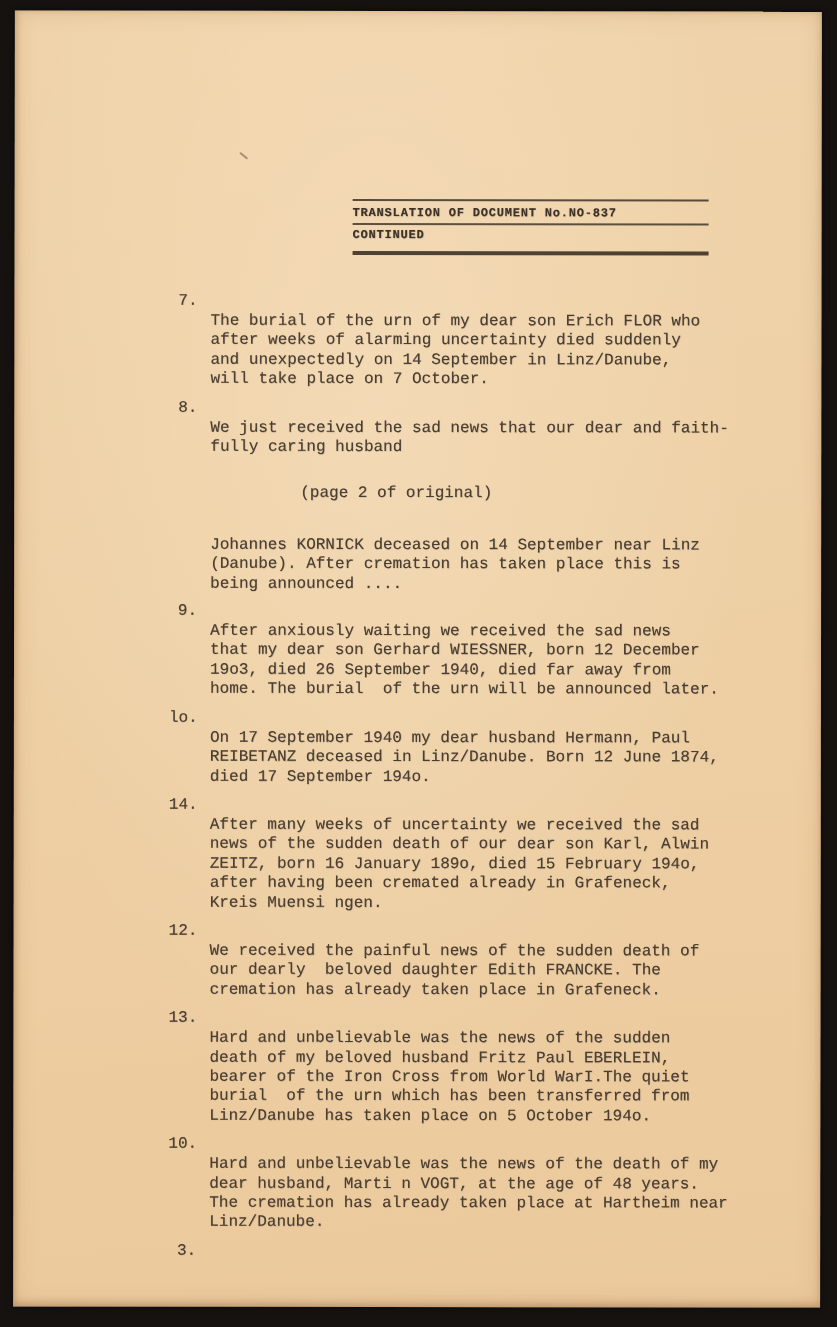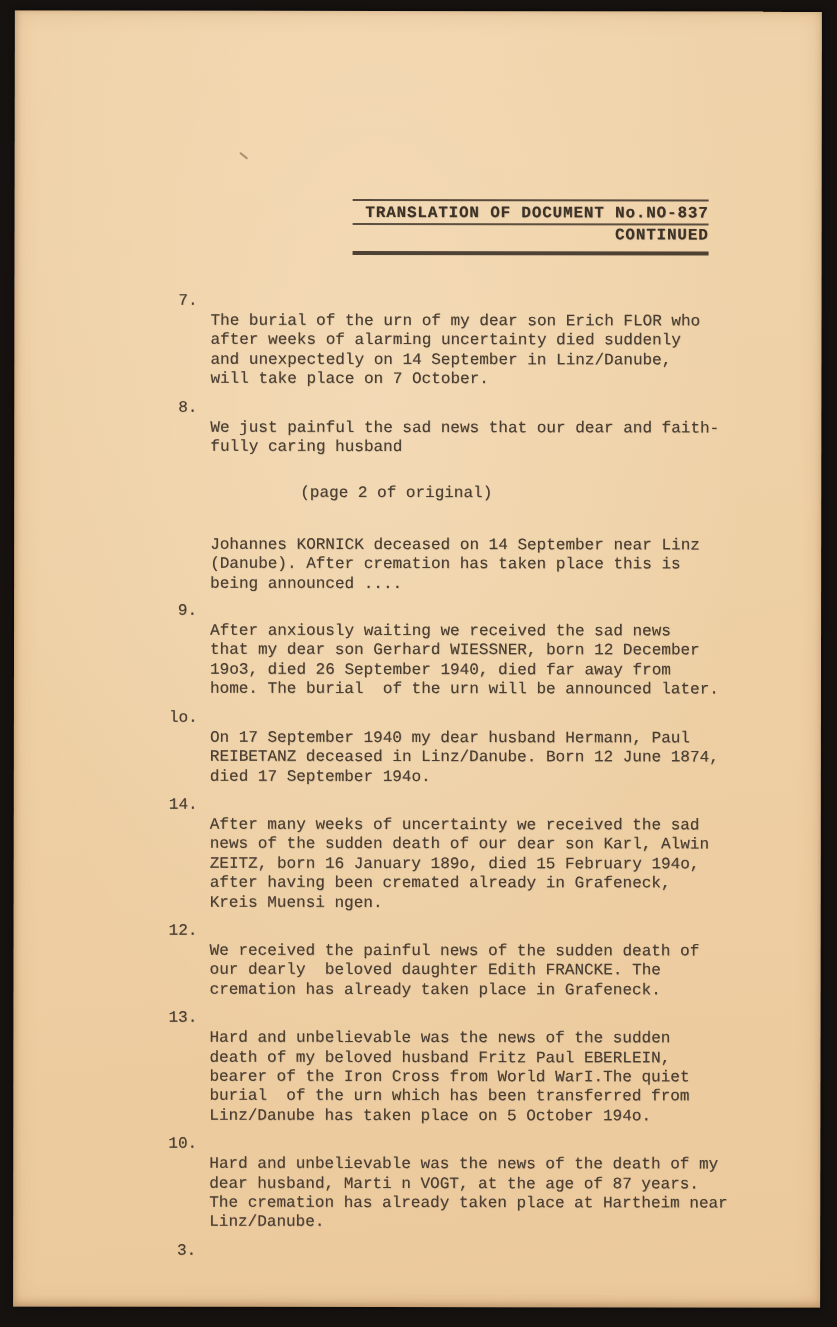--- a/index.html
+++ b/index.html
@@ -36,23 +36,23 @@
     height: 2px;
     background: rgba(110,80,55,0.55);
     transform: rotate(38deg);
     border-radius: 2px;
   }
   .doc-header {
     width: 356px;
     margin: 188px 0 0 338px;
     border-top: 2px solid rgba(55,45,36,0.82);
     border-bottom: 4px solid rgba(50,40,32,0.85);
-    text-align: right;
+    text-align: left;
     font-weight: bold;
-    font-size: 16px;
+    font-size: 12px;
     letter-spacing: 0.8px;
     color: #3d3228;
     text-shadow: 0.4px 0.4px 0.8px rgba(61,50,40,0.55);
   }
   .h-line1 {
     padding-top: 2px;
     line-height: 20px;
     border-bottom: 2px solid rgba(55,45,36,0.8);
   }
   .h-line2 {
@@ -107,21 +107,21 @@
     <div class="item">
       <div class="num">7.</div>
       <div class="txt">The burial of the urn of my dear son Erich FLOR who
 after weeks of alarming uncertainty died suddenly
 and unexpectedly on 14 September in Linz/Danube,
 will take place on 7 October.</div>
     </div>
 
     <div class="item">
       <div class="num">8.</div>
-      <div class="txt">We just painful the sad news that our dear and faith-
+      <div class="txt">We just received the sad news that our dear and faith-
 fully caring husband</div>
     </div>
 
     <div class="page-note">(page 2 of original)</div>
 
     <div class="cont">Johannes KORNICK deceased on 14 September near Linz
 (Danube). After cremation has taken place this is
 being announced ....</div>
 
     <div class="item">
@@ -160,21 +160,21 @@
       <div class="txt">Hard and unbelievable was the news of the sudden
 death of my beloved husband Fritz Paul EBERLEIN,
 bearer of the Iron Cross from World WarI.The quiet
 burial  of the urn which has been transferred from
 Linz/Danube has taken place on 5 October 194o.</div>
     </div>
 
     <div class="item">
       <div class="num">10.</div>
       <div class="txt">Hard and unbelievable was the news of the death of my
-dear husband, Marti n VOGT, at the age of 87 years.
+dear husband, Marti n VOGT, at the age of 48 years.
 The cremation has already taken place at Hartheim near
 Linz/Danube.</div>
     </div>
 
     <div class="item">
       <div class="num">3.</div>
     </div>
 
   </div>
 </div>

